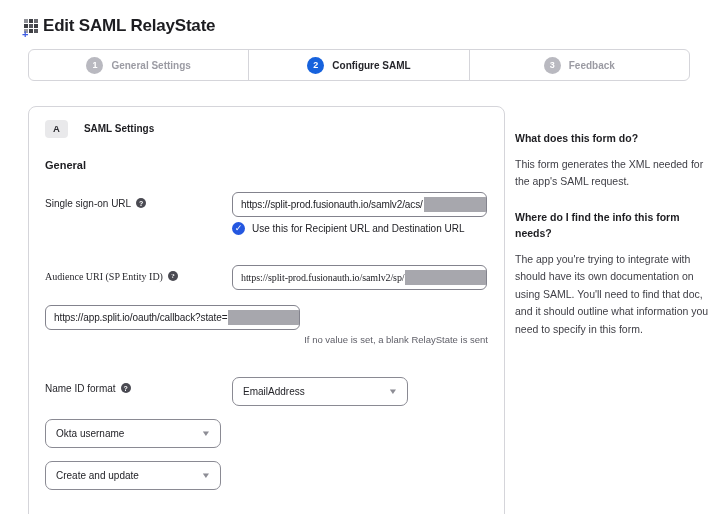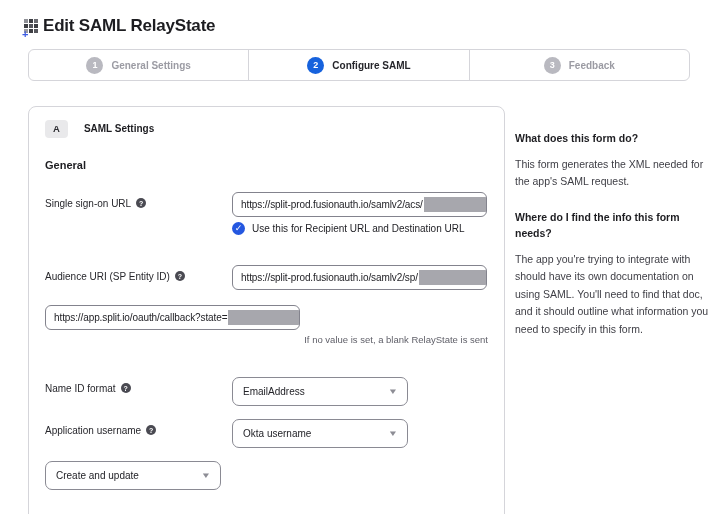--- a/index.html
+++ b/index.html
@@ -90,21 +90,21 @@
   .hint { font-size:9.5px; color:#5f5f68; margin-top:4px;text-align:right; }
 
   .select {
     width:176px; height:29px; border:1px solid #8a8a93; border-radius:7px; background:#fff;
     display:flex; align-items:center; justify-content:space-between; padding:0 10px;
     font-size:10px; color:#232328; cursor:pointer;
   }
   .select .caret { color:#8d8d95; font-size:8px; transform:scaleX(1.3); }
 
   .row-sso   { margin-top:21px; }
-  .row-aud   { margin-top:30px; }
+  .row-aud   { margin-top:30px;font-family:Liberation Serif, serif; }
   .row-rel   { margin-top:15px; }
   .row-nid   { margin-top:32px; }
   .row-auser { margin-top:13px; }
   .row-upd   { margin-top:13px; }
 
   .advanced { display:block; text-align:right; margin-top:26px; }
 
   
   .sidebar { width:196px; padding-top:25px; }
   .sidebar h3 { font-size:10.5px; font-weight:700; color:#1d1d21; margin-bottom:9px; line-height:1.5; }
@@ -204,24 +204,20 @@
       </div>
       <div class="control-cell">
         <div class="select">
           <span>EmailAddress</span>
           <span class="caret">▼</span>
         </div>
       </div>
     </div>
 
     <div class="row row-auser">
-      <div class="label-cell">
-        <span class="field-label">Application username</span>
-        <span class="help-icon">?</span>
-      </div>
       <div class="control-cell">
         <div class="select">
           <span>Okta username</span>
           <span class="caret">▼</span>
         </div>
       </div>
     </div>
 
     <div class="row row-upd">
       <div class="control-cell">

